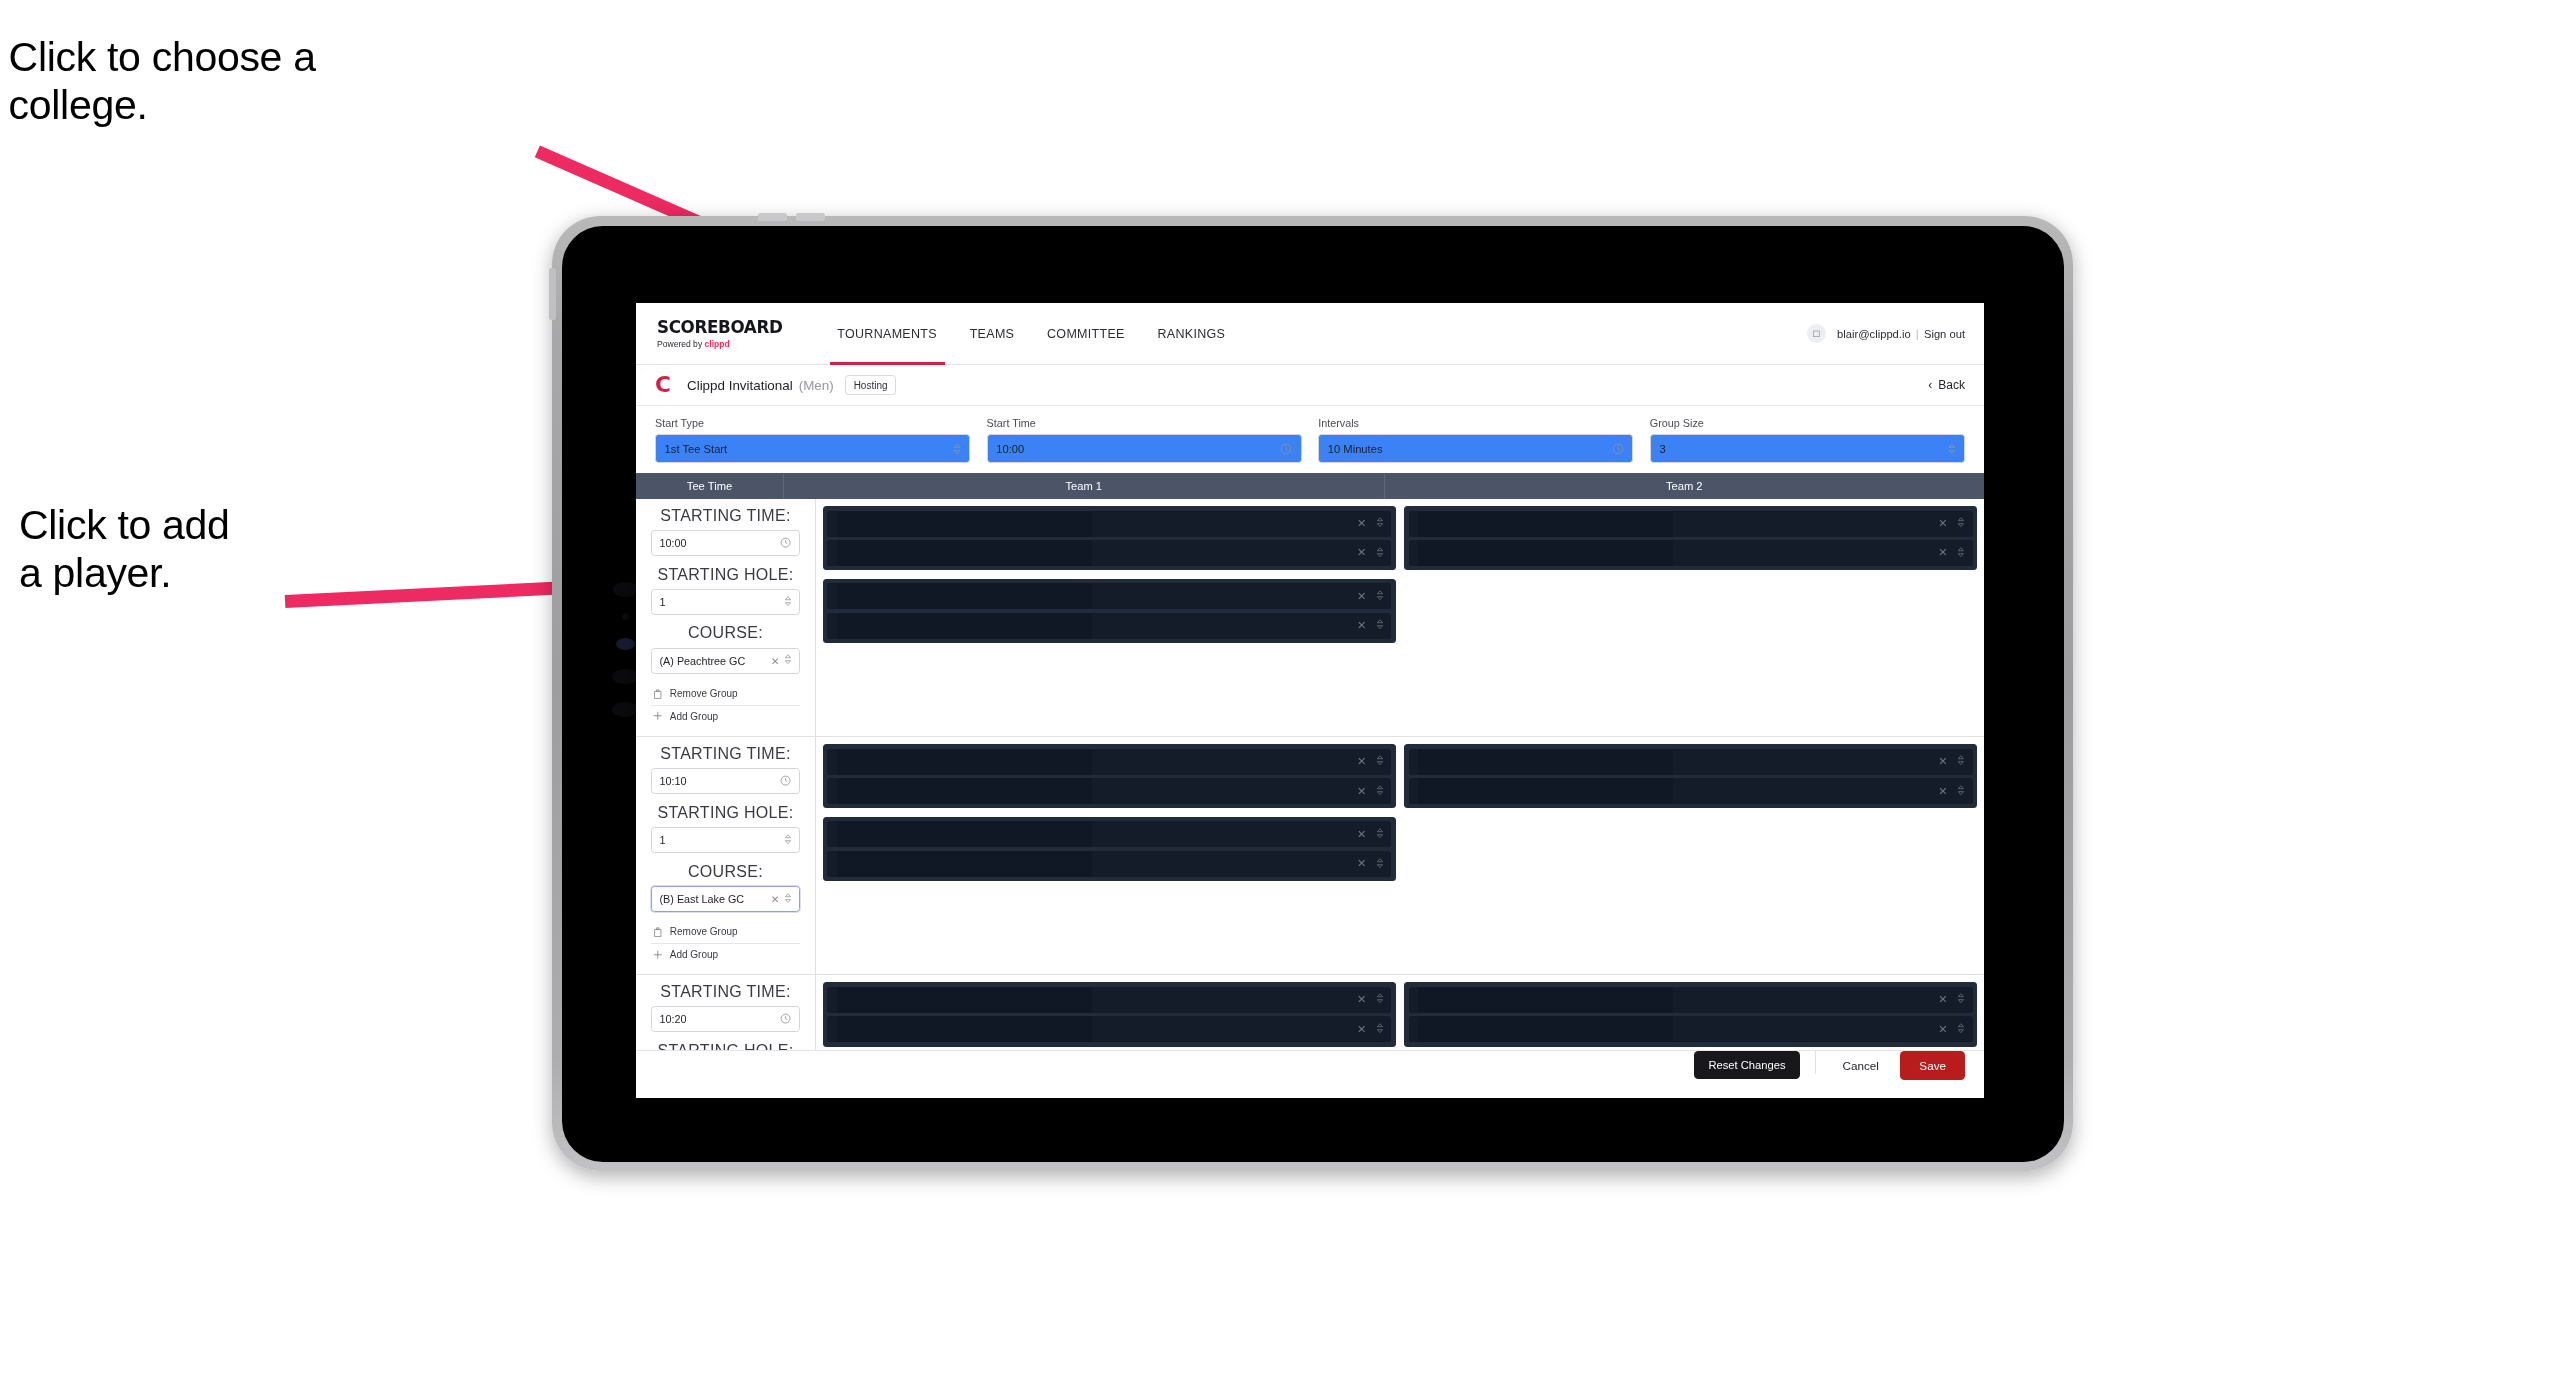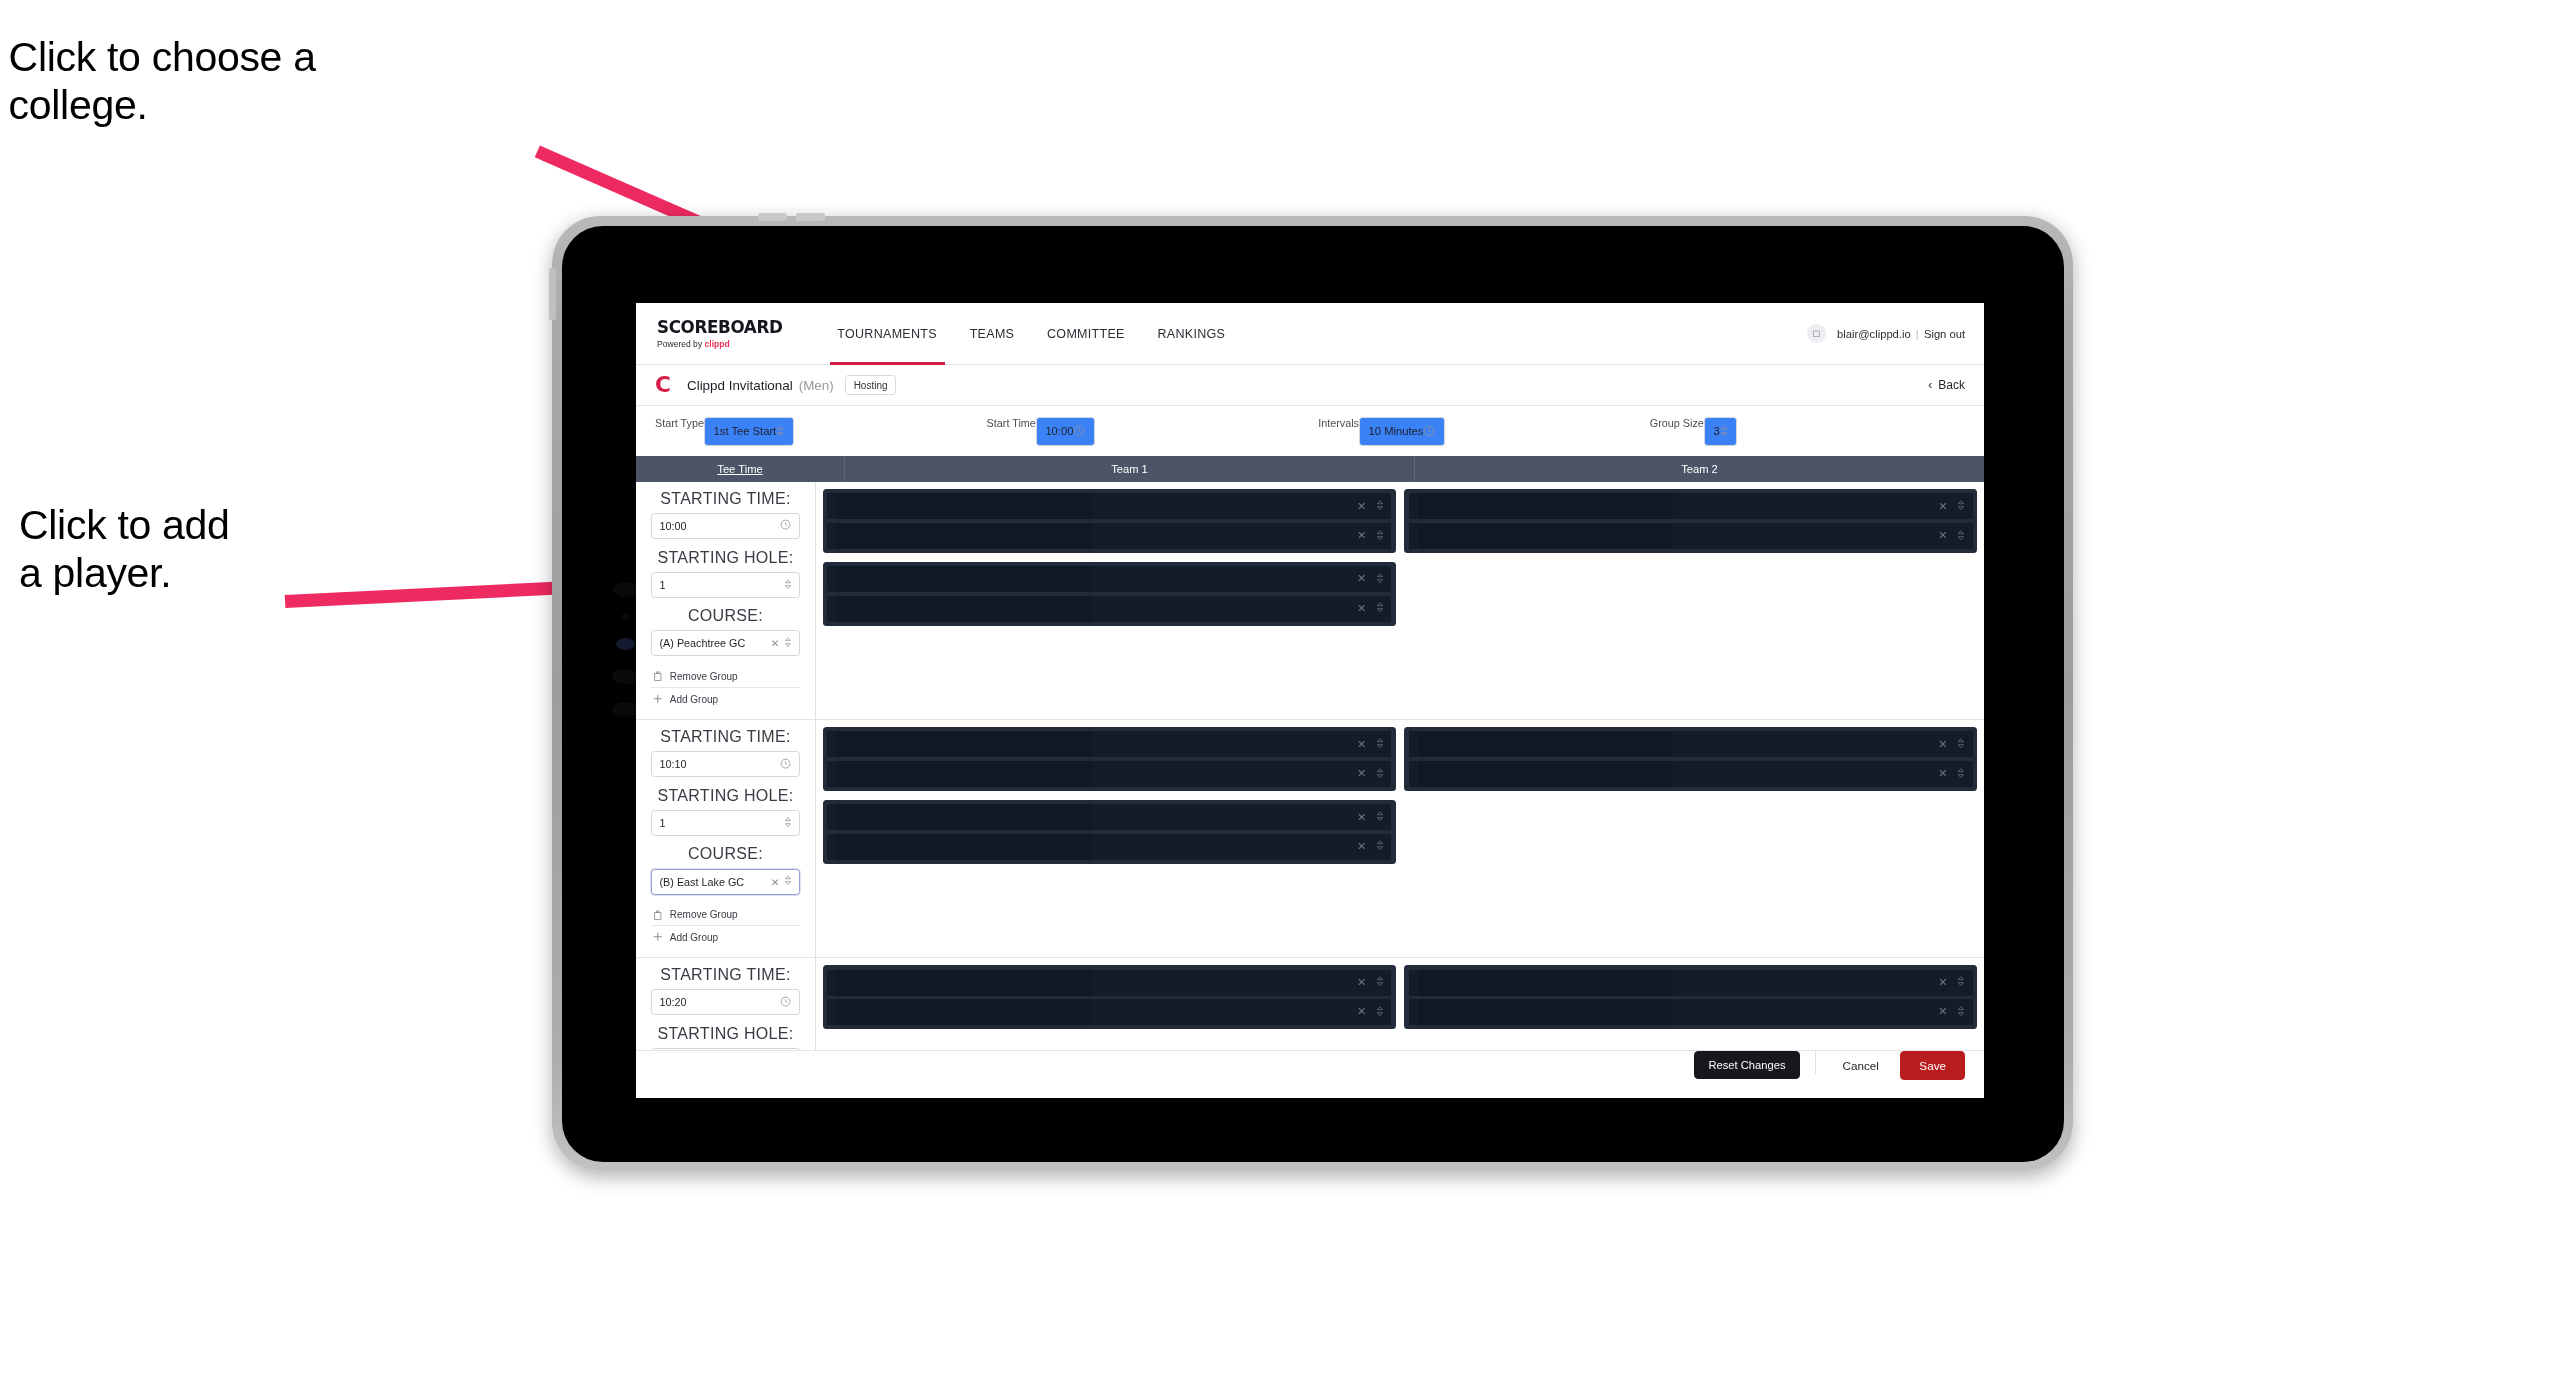--- a/index.html
+++ b/index.html
@@ -119,38 +119,38 @@
   }
   #back-link {
     margin-left: auto; font-size: 12px; color: #1f1f27; display: flex; align-items: center; gap: 6px;
     cursor: pointer;
   }
 
   
   #settings {
     display: flex; gap: 16.4px; padding: 11.2px 19px 10.4px 19px; background: #fff;
   }
-  .field { flex: 1; display: flex; }
+  .field { flex: 1; display: flex; flex-direction: column; }
   .field-label { font-size: 10.8px; color: #4b4b55; margin-bottom: 5.2px; }
   .control {
     height: 28.5px; border: 0.9px solid #d5d5db; border-radius: 3.5px; background: #3b82f6;
     display: flex; align-items: center; padding: 0 8.6px;
     font-size: 11.2px; color: #1f1f27;
   }
   .control .val { flex: 1; }
   .ctl-icon { color: #8e9198; font-size: 11.2px; line-height: 1; display:flex; }
 
   
   #thead { display: flex; height: 26px; }
   .th {
     background: #4c5567; color: #fff; font-size: 11.2px;
     display: flex; align-items: center; justify-content: center;
     border-right: 0.9px solid #5e6778;
   }
-  .th.tee { width: 209px; text-decoration: underline; }
+  .th.tee { width: 148px; }
   .th.team { flex: 1; }
   .th:last-child { border-right: none; }
 
   
   #tbody { flex: 1; overflow: hidden; position: relative; background: #fff; }
   .grp { display: flex; border-bottom: 0.9px solid #e2e2e6; }
   .grp-left {
     width: 180px; padding: 7.8px 14.7px 9.5px 14.7px; background: #fff;
     border-right: 0.9px solid #dfdfe4;
     display: flex; flex-direction: column; align-items: stretch;

